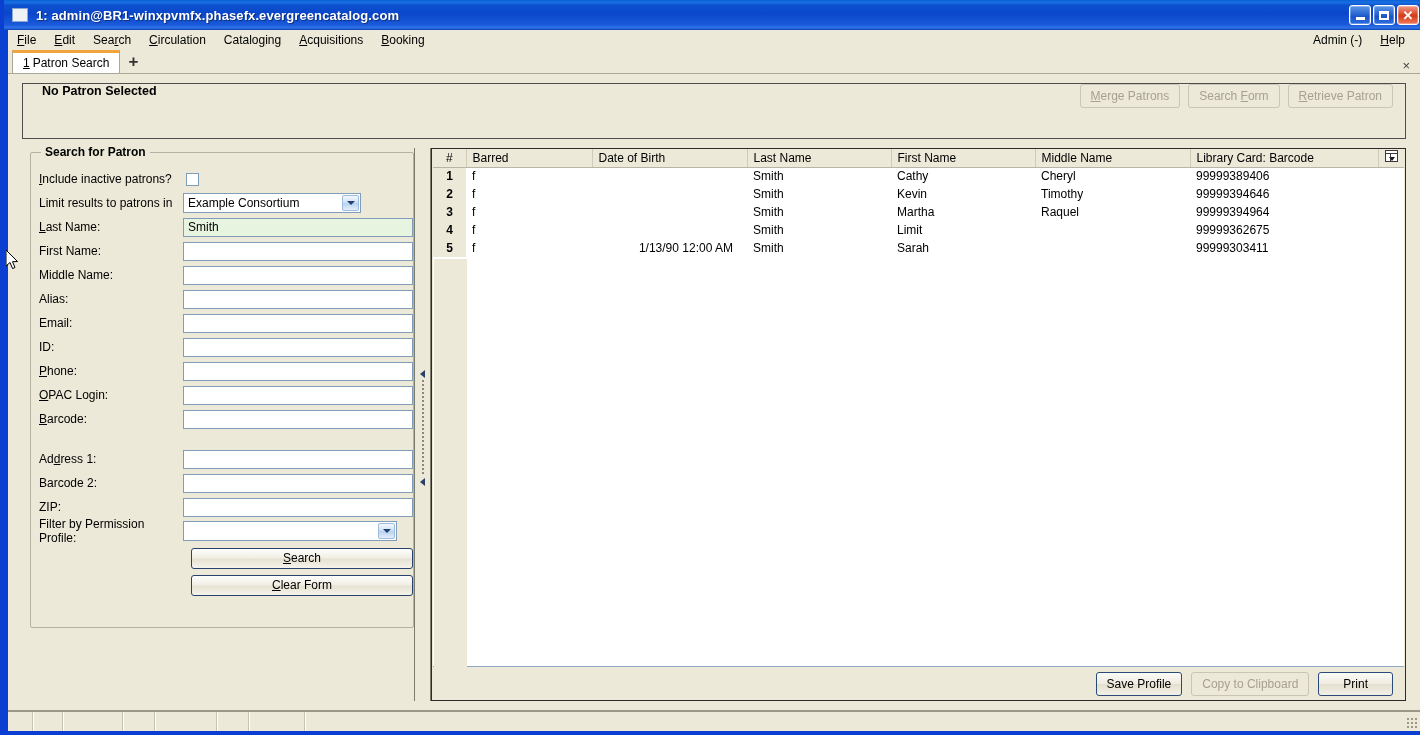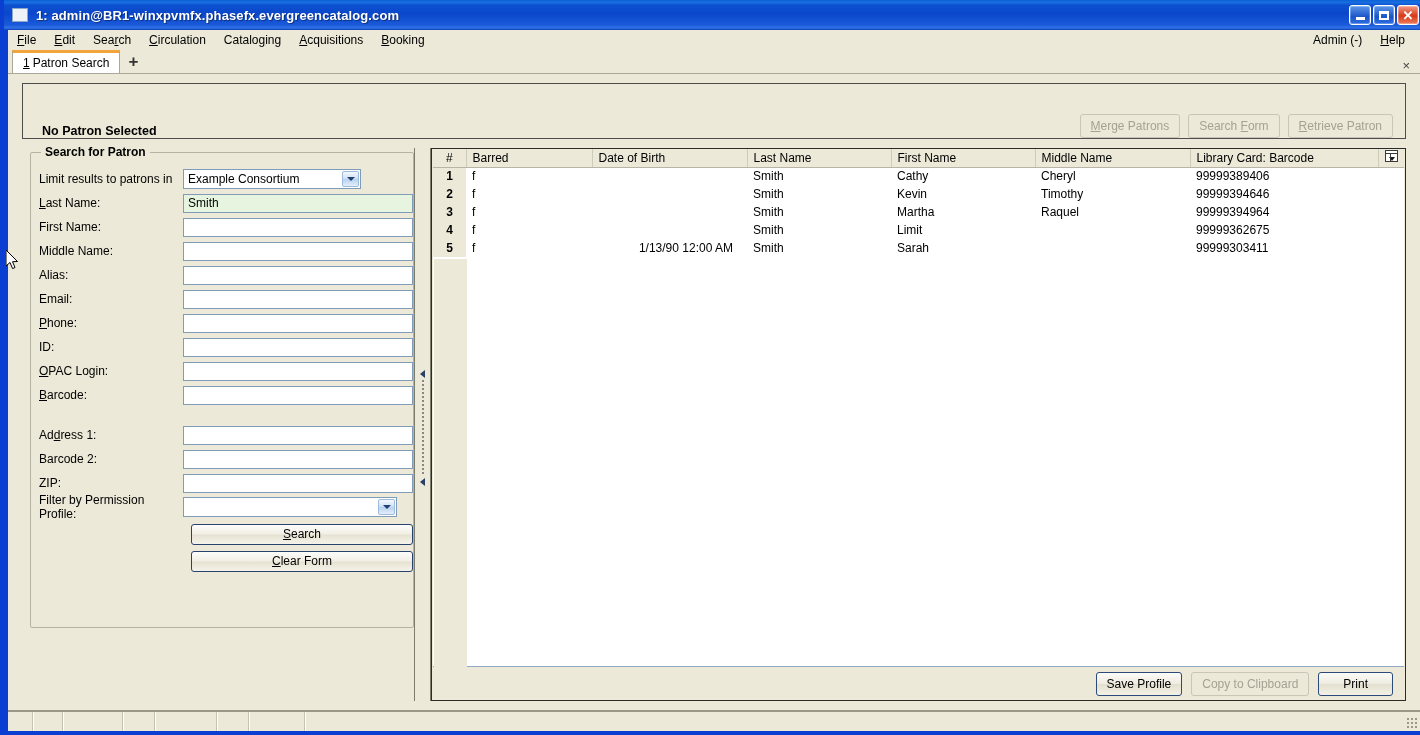--- a/index.html
+++ b/index.html
@@ -122,21 +122,21 @@
     background: #ece9d8;
     border: 0;
   }
 
   
   .patron-header {
     position: absolute; left: 14px; top: 9px;
     width: 1384px; height: 56px;
     background: #ece9d8;
     border: 1px solid #4d4d4d;
-    display: flex; align-items: flex-end;
+    display: flex; align-items: flex-start;
   }
   .patron-header-title {
     margin-left: 19px;
     font-size: 12.5px; font-weight: bold; color: #000;
   }
   .ph-buttons { margin-left: auto; margin-right: 12px; display: flex; gap: 8px; }
 
   .btn {
     font-family: "Liberation Sans", sans-serif;
     font-size: 12px;
@@ -463,20 +463,24 @@
         </button>
       </div>
     </div>
 
     <div class="left-panel">
       <div class="fieldset">
         <div class="fieldset-legend">Search for Patron</div>
 
         <div class="form-rows">
 
+          <div class="frow">
+            <div class="flabel"><u>I</u>nclude inactive patrons?</div>
+            <div class="fcheck"></div>
+          </div>
 
           <div class="frow">
             <div class="flabel">Limit results to patrons in</div>
             <div class="fselect">
               <span>Example Consortium</span>
               <span class="sel-arrow"></span>
             </div>
           </div>
 
           <div class="frow">
@@ -498,26 +502,26 @@
             <div class="flabel">Alias:</div>
             <input class="finput" value="" style="">
           </div>
 
           <div class="frow">
             <div class="flabel">Email:</div>
             <input class="finput" value="" style="">
           </div>
 
           <div class="frow">
+            <div class="flabel">ID:</div>
+            <input class="finput" value="" style="">
+          </div>
+
+          <div class="frow">
             <div class="flabel"><u>P</u>hone:</div>
-            <input class="finput" value="" style="">
-          </div>
-
-          <div class="frow">
-            <div class="flabel">ID:</div>
             <input class="finput" value="" style="">
           </div>
 
           <div class="frow">
             <div class="flabel"><u>O</u>PAC Login:</div>
             <input class="finput" value="" style="">
           </div>
 
           <div class="frow">
             <div class="flabel"><u>B</u>arcode:</div>

